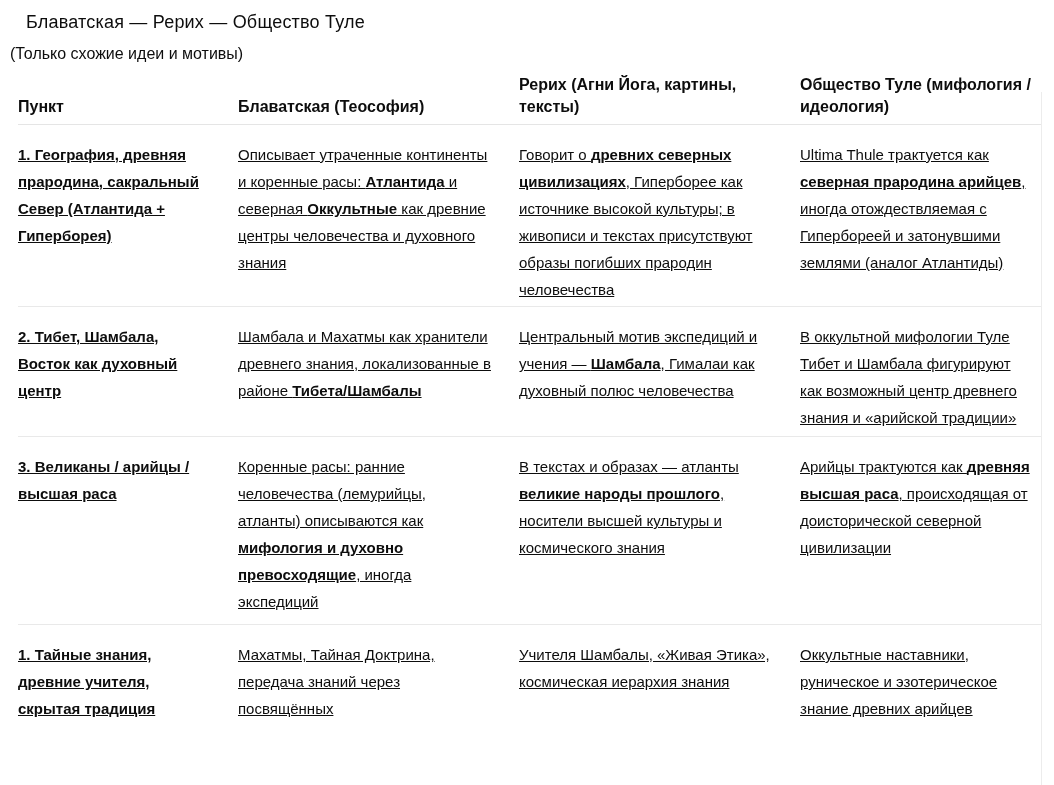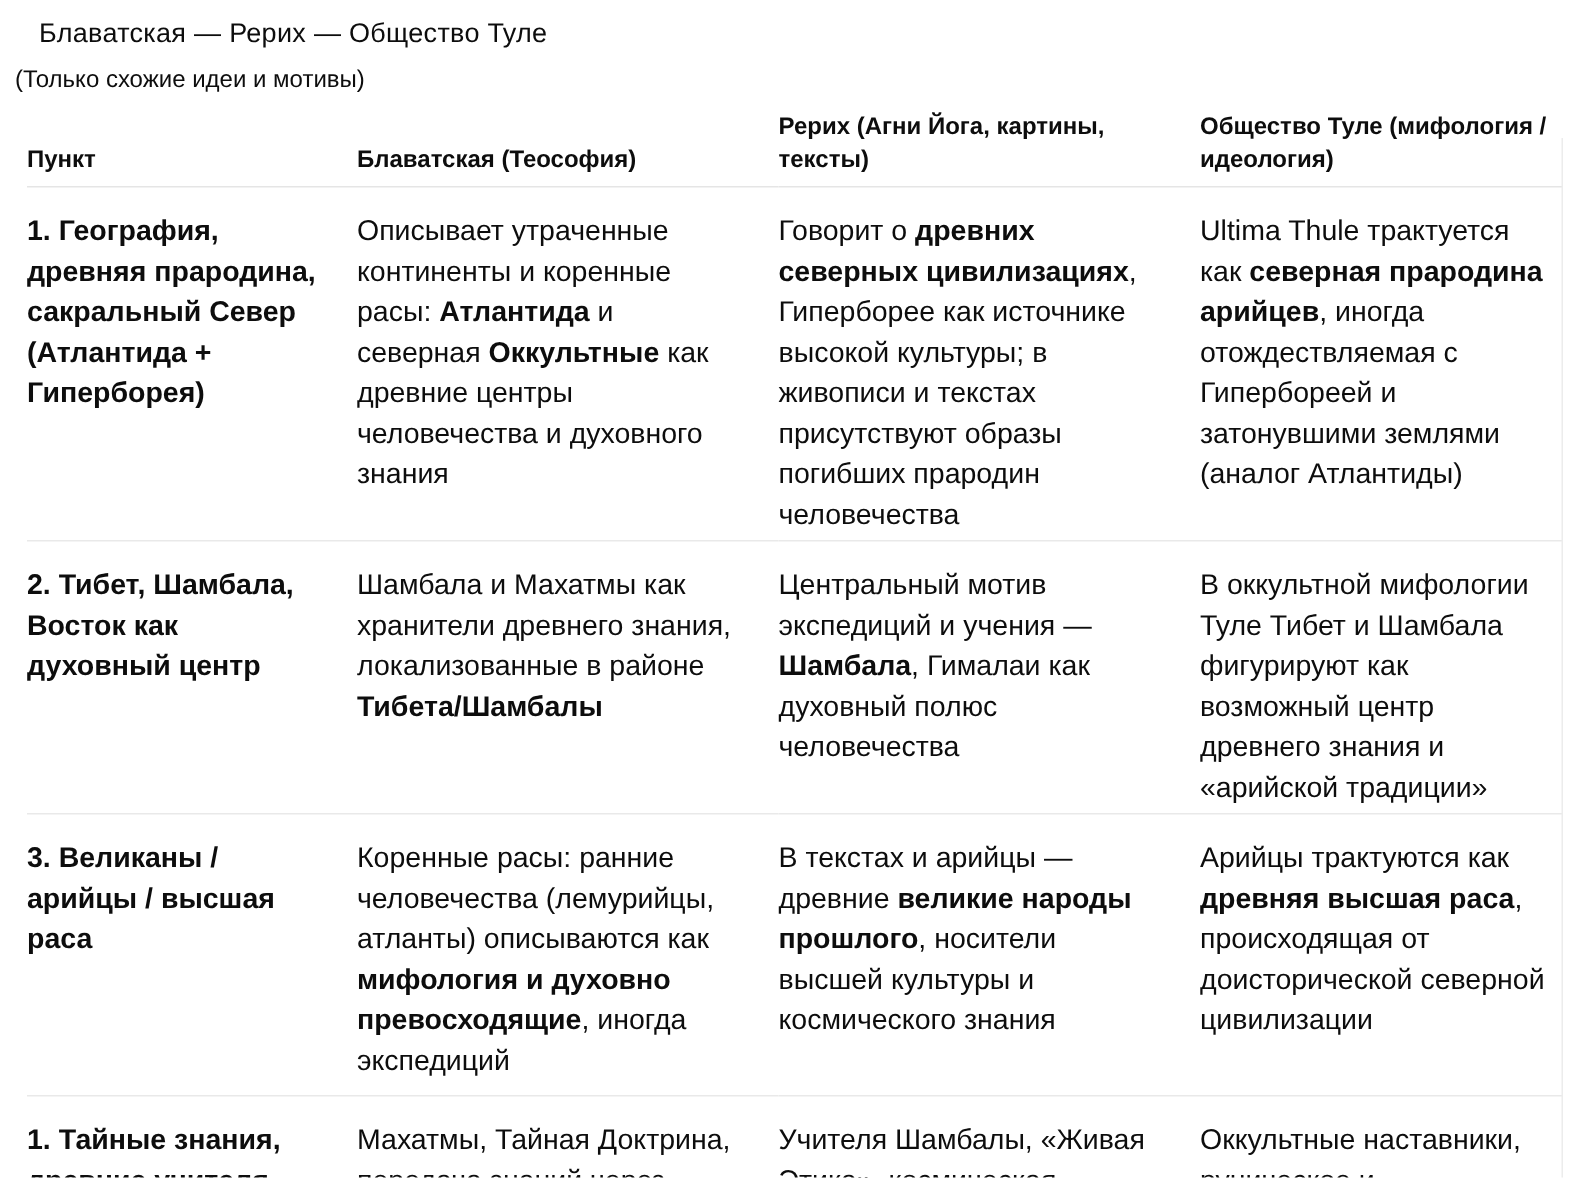--- a/index.html
+++ b/index.html
@@ -46,25 +46,26 @@
     line-height: 22px;
     font-weight: 700;
     padding: 0 28px 6px 0;
     border-bottom: 1px solid #e5e5e5;
   }
   th.h3 { padding-right: 56px; }
   th.h4 { padding-right: 10px; margin-top: 20px; }
 
   td {
     vertical-align: top;
-    font-size: 19px;
+    font-size: 15px;
     line-height: 27px;
     font-weight: 400;
     padding: 16px 28px 3px 0;
     border-bottom: 1px solid #e9e9e9;
+    text-decoration: underline;
   }
   td.last { padding-right: 10px; }
   td.point { font-weight: 700; padding-right: 24px; }
   tr.r1 { height: 182px; }
   tr.r2 { height: 130px; }
   tr.r3 { height: 188px; }
   tr.r4 { height: 127px; }
   tr.r4 td { border-bottom: none; }
 
   .b { font-weight: 700; }
@@ -110,21 +111,21 @@
         </tr>
         <tr class="r2">
           <td class="point">2. Тибет, Шамбала, Восток как духовный центр</td>
           <td><span>Шамбала и Махатмы как хранители древнего знания, локализованные в районе </span><span class="b">Тибета/Шамбалы</span></td>
           <td><span>Центральный мотив экспедиций и учения — </span><span class="b">Шамбала</span><span>, Гималаи как духовный полюс человечества</span></td>
           <td class="last"><span>В оккультной мифологии Туле Тибет и Шамбала фигурируют как возможный центр древнего знания и «арийской традиции»</span></td>
         </tr>
         <tr class="r3">
           <td class="point">3. Великаны / арийцы / высшая раса</td>
           <td><span>Коренные расы: ранние человечества (лемурийцы, атланты) описываются как </span><span class="b">мифология и духовно превосходящие</span><span>, иногда экспедиций</span></td>
-          <td><span>В текстах и арийцы — древние </span><span class="b">великие народы прошлого</span><span>, носители высшей культуры и космического знания</span></td>
+          <td><span>В текстах и образах — атланты </span><span class="b">великие народы прошлого</span><span>, носители высшей культуры и космического знания</span></td>
           <td class="last"><span>Арийцы трактуются как </span><span class="b">древняя высшая раса</span><span>, происходящая от доисторической северной цивилизации</span></td>
         </tr>
         <tr class="r4">
           <td class="point">1. Тайные знания, древние учителя, скрытая традиция</td>
           <td><span>Махатмы, Тайная Доктрина, передача знаний через посвящённых</span></td>
           <td><span>Учителя Шамбалы, «Живая Этика», космическая иерархия знания</span></td>
           <td class="last"><span>Оккультные наставники, руническое и эзотерическое знание древних арийцев</span></td>
         </tr>
       </tbody>
     </table>

